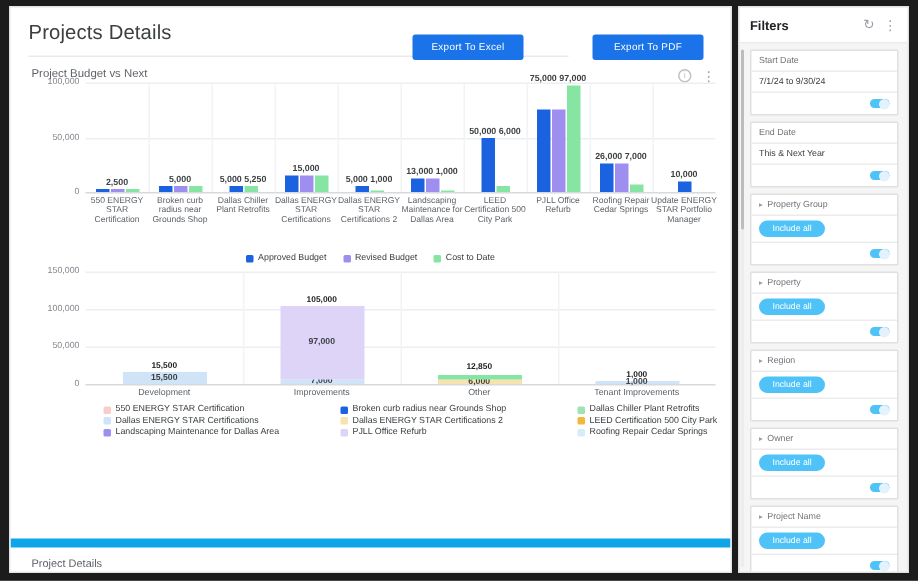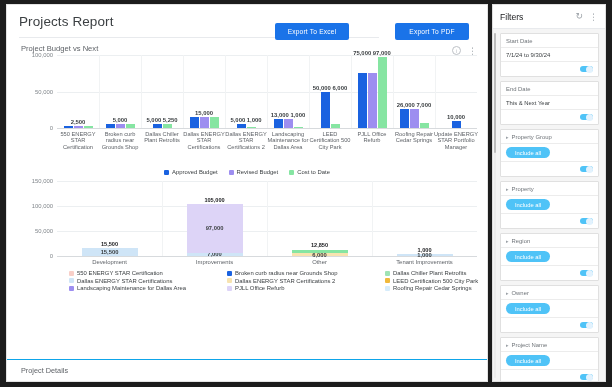--- a/index.html
+++ b/index.html
@@ -198,21 +198,21 @@
     display: grid;
     grid-template-columns: 158px 158px 150px;
     row-gap: 1.5px;
     margin: 14px 0 0 52px;
   }
 
   .details-bar {
     position: absolute;
     left: 0; right: 0; bottom: 0;
     height: 22px;
-    border-top: 1px solid #0ea5e9;
+    border-top: 6px solid #0ea5e9;
     padding: 6px 0 0 14px;
     font-size: 7.3px;
     color: #5f6368;
     background: #fff;
   }
 
   
   .filters-pane {
     position: absolute;
     left: 492px; top: 4px;
@@ -222,21 +222,21 @@
     overflow: hidden;
   }
   .filters-head {
     position: relative;
     height: 24px;
     background: #fff;
     border-bottom: 1px solid #e8eaed;
     display: flex; align-items: center;
     padding: 0 7px;
   }
-  .filters-title { font-size: 8.6px; color: #202124; font-weight: 400; }
+  .filters-title { font-size: 8.6px; color: #202124; font-weight: 700; }
   .fh-icons { margin-left: auto; display: flex; align-items: center; gap: 6px; }
   .ic-refresh { font-size: 9px; color: #9aa0a6; line-height: 1; }
 
   .filters-body {
     position: absolute;
     left: 0; top: 24px; right: 0; bottom: 0;
     padding: 4px 6px 4px 7px;
     overflow: hidden;
   }
   .filter-card {
@@ -306,21 +306,21 @@
   }
 </style>
 </head>
 <body>
 
 <div id="app">
 
   <div class="main-pane">
 
     <div class="report-header">
-      <div class="report-title">Projects Report</div>
+      <div class="report-title">Projects Details</div>
       <div class="hdr-rule"></div>
       <button class="btn btn-excel">Export To Excel</button>
       <button class="btn btn-pdf">Export To PDF</button>
       <div class="hdr-icons">
         <span class="ic-info">i</span>
         <span class="ic-kebab">⋮</span>
       </div>
     </div>
 
     <div class="chart-card">

